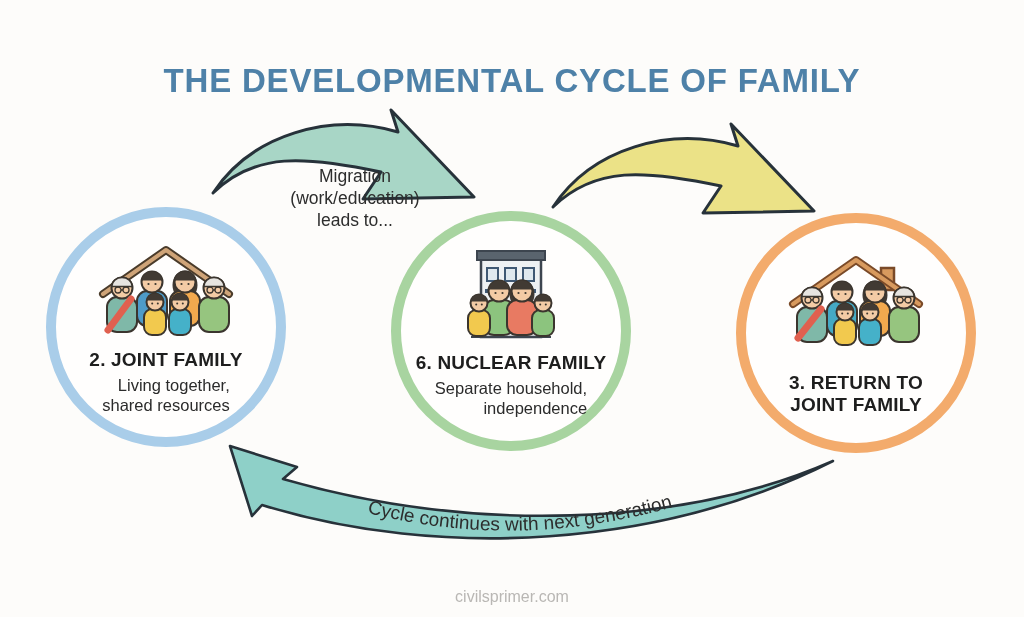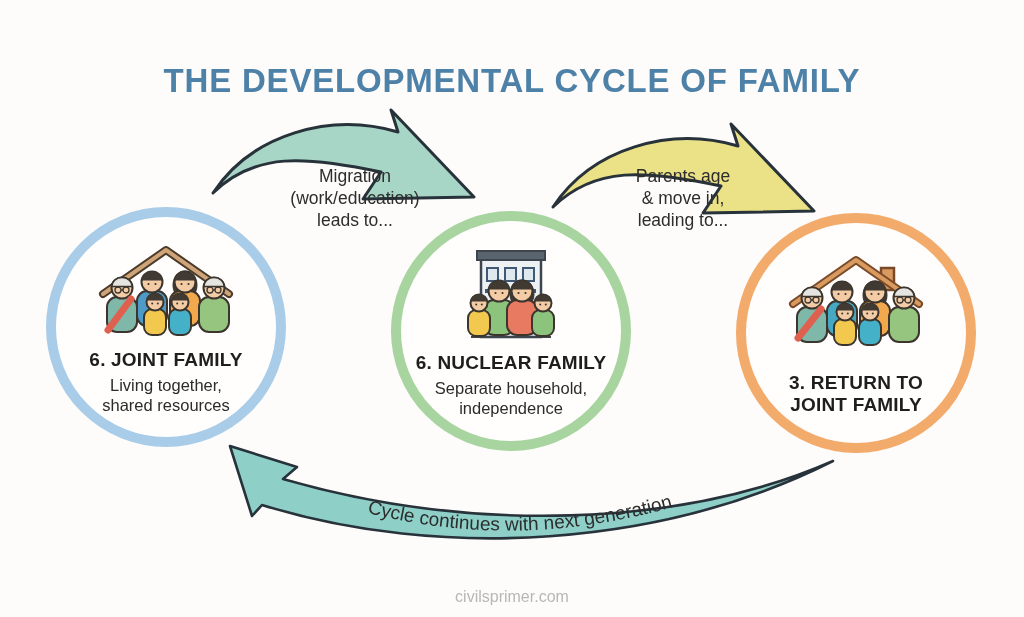--- a/index.html
+++ b/index.html
@@ -47,20 +47,21 @@
     line-height:1.15;
     margin-top:5px;
     letter-spacing:0.2px;
   }
   .stage-desc{
     font-size:16.5px;
     color:#2b2b2b;
     white-space:pre-line;
     line-height:1.25;
     margin-top:4px;
+    text-align:right;
   }
   .arrow-label{
     position:absolute;
     width:230px;
     text-align:center;
     font-size:17.5px;
     color:#2d2d2d;
     line-height:1.25;
     white-space:pre-line;
   }
@@ -127,23 +128,20 @@
     <path d="M833,461 C660,548 440,560 262,505 L252,516 L230,446 L297,467 L283,479 C470,533 680,528 833,461 Z" stroke="#27323a" stroke-width="2.6" stroke-linejoin="round" style="fill: rgb(142, 208, 200);"></path>
     <path id="cycle-text-path" d="M350,508 Q515,556 690,502" fill="none" stroke="none"></path>
     <text font-size="19" fill="#2d2d2d" font-family="Liberation Sans, DejaVu Sans, sans-serif">
       <textPath href="#cycle-text-path" startOffset="50%" text-anchor="middle">Cycle continues with next generation</textPath>
     </text>
   </svg>
 
   <div class="arrow-label" id="arrow-label-1">Migration
 (work/education)
 leads to...</div>
-  <div class="arrow-label" id="arrow-label-2">Parents age
-&amp; move in,
-leading to...</div>
 
   <div class="stage-circle" id="stage-1" style="border-color: rgb(169, 205, 233);">
     <svg class="illus" width="150" height="106" viewBox="0 0 150 106">
       <path d="M12,56 L75,12 L138,56" fill="none" stroke="#4a3b2a" stroke-width="8" stroke-linecap="round" stroke-linejoin="round"></path>
       <path d="M12,56 L75,12 L138,56" fill="none" stroke="#cfa478" stroke-width="4" stroke-linecap="round" stroke-linejoin="round"></path>
       <g transform="translate(31,40)" color="#7fb8a8">
           <use href="#p-elder"></use>
         <path d="M-14,52 L9,21" stroke="#e0604f" stroke-width="7" stroke-linecap="round"></path>
         </g>
       <g transform="translate(61,34)" color="#4e9bc8">
@@ -155,21 +153,21 @@
       <g transform="translate(123,40)" color="#96c57f">
           <use href="#p-elder"></use>
         </g>
       <g transform="translate(64,56)" color="#f2c94e">
           <use href="#p-kid"></use>
         </g>
       <g transform="translate(89,56)" color="#45b1c9">
           <use href="#p-kid"></use>
         </g>
     </svg>
-    <div class="stage-heading">6. JOINT FAMILY</div>
+    <div class="stage-heading">2. JOINT FAMILY</div>
     <div class="stage-desc">Living together,
 shared resources</div>
   </div>
 
   <div class="stage-circle" id="stage-2" style="border-color: rgb(168, 212, 160);">
     <svg class="illus" width="122" height="104" viewBox="0 0 120 104">
       <rect x="30" y="14" width="60" height="80" fill="#eef1f3" stroke="#3d454f" stroke-width="2.5"></rect>
       <rect x="26" y="8" width="68" height="9" fill="#5a646e" stroke="#3d454f" stroke-width="2"></rect>
       <g>
         <rect x="35" y="24" width="13" height="15" fill="#3f5873"></rect>

